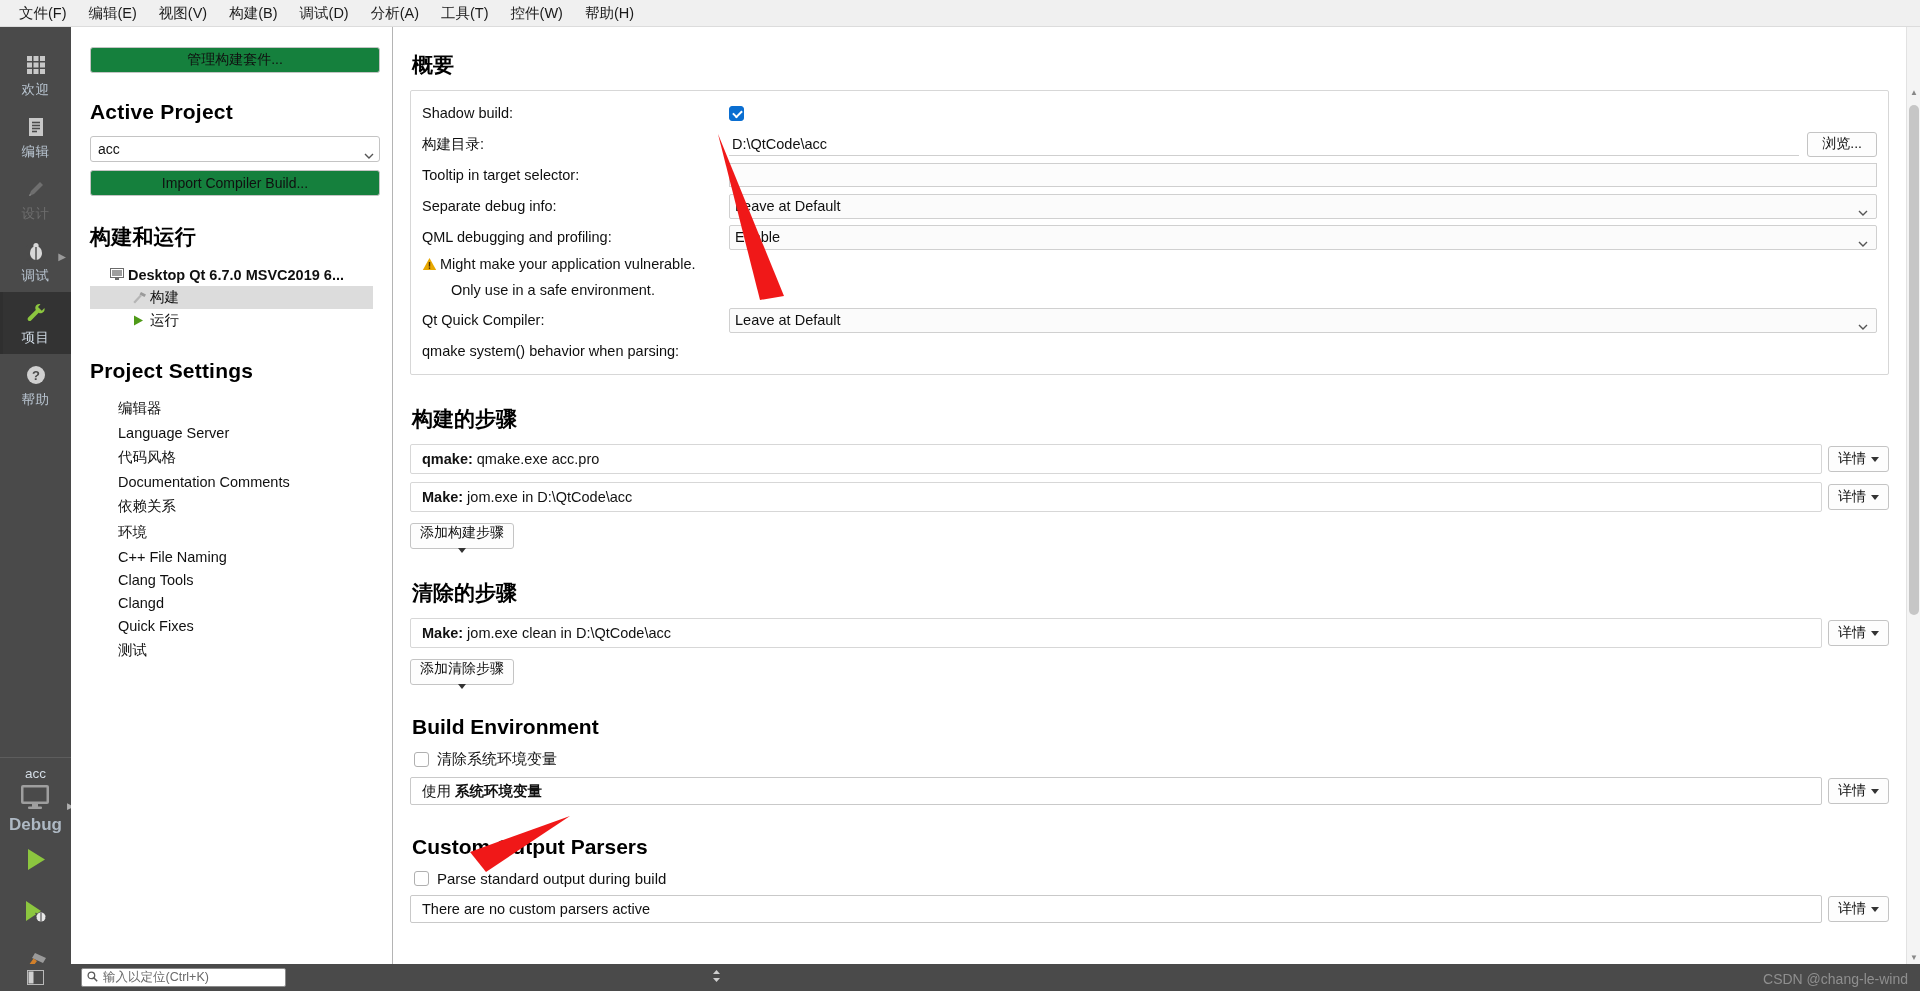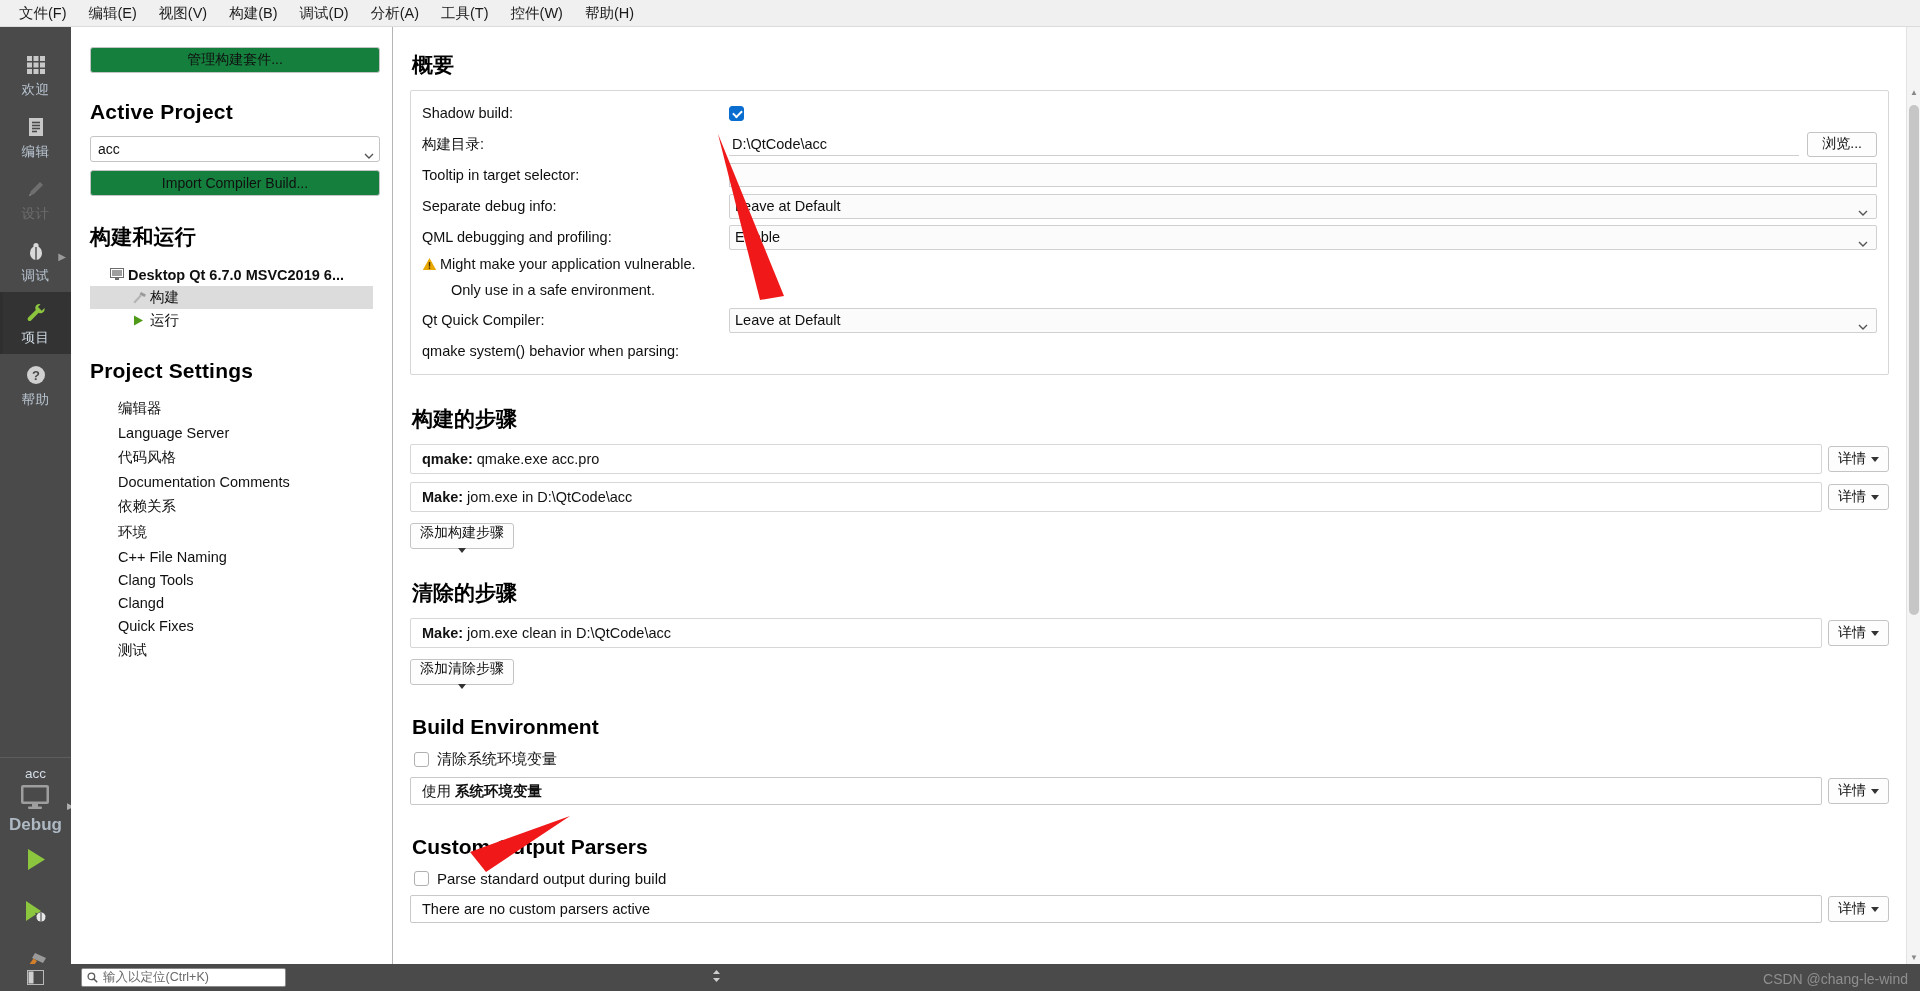--- a/index.html
+++ b/index.html
@@ -228,21 +228,21 @@
 
   
   .statusbar {
     position: absolute; left: 0; bottom: 0; width: 1920px; height: 27px;
     background: #4a4a4a;
     display: flex; align-items: center;
     color: #e2e2e2; font-size: 13.5px;
   }
   .sb-left { width: 71px; height:27px; display:flex; align-items:center; justify-content:center; }
   .sb-search {
-    display:flex; align-items:flex-end; gap:5px;
+    display:flex; align-items:center; gap:5px;
     width: 205px; height: 19px; margin-left: 10px;
     background: #fff; border: 1px solid #8a8a8a; border-radius: 2px;
     padding: 0 5px; color:#6a6a6a; font-size: 12.5px;
   }
   .sb-out { display:flex; align-items:center; gap: 18px; margin-left: 16px; margin-top: 42px; }
   .sb-out span { cursor: pointer; white-space: nowrap; }
   .sb-arrows { margin-left: 14px; color:#cfcfcf; font-size: 12px; cursor:pointer; }
   .watermark {
     position:absolute; right: 12px; bottom: 4px;
     color:#8f8f8f; font-size: 14px;

